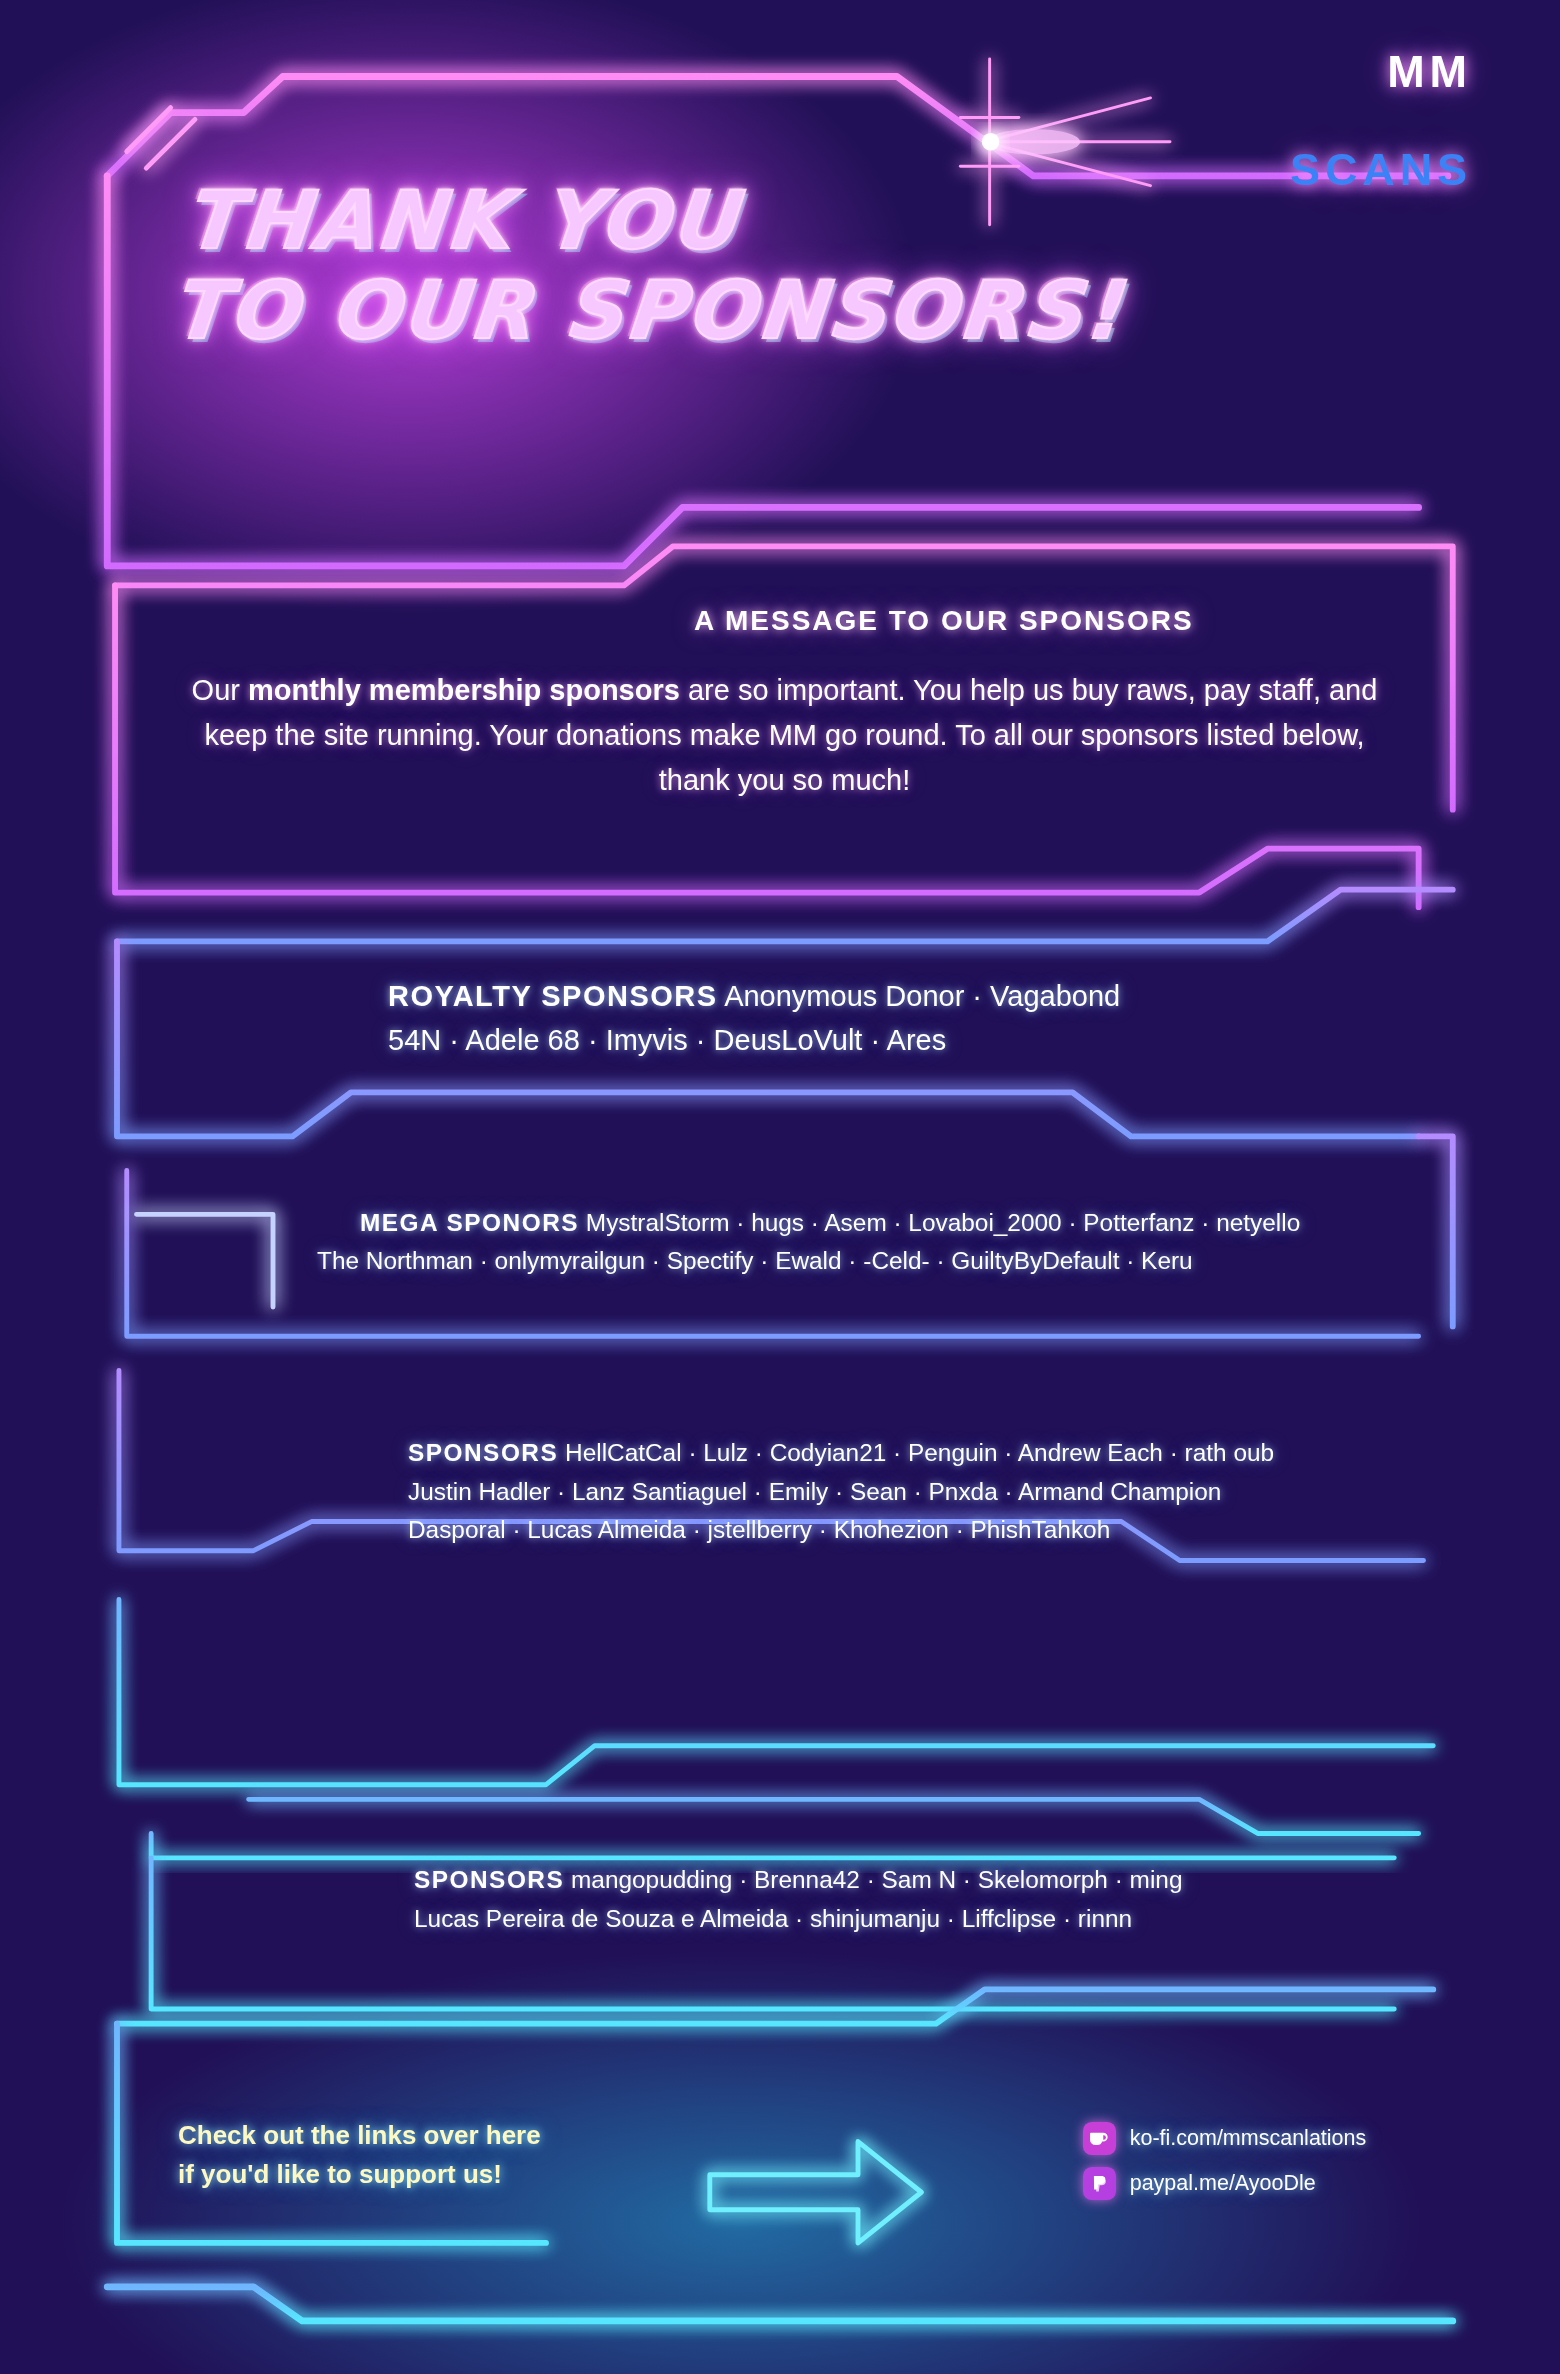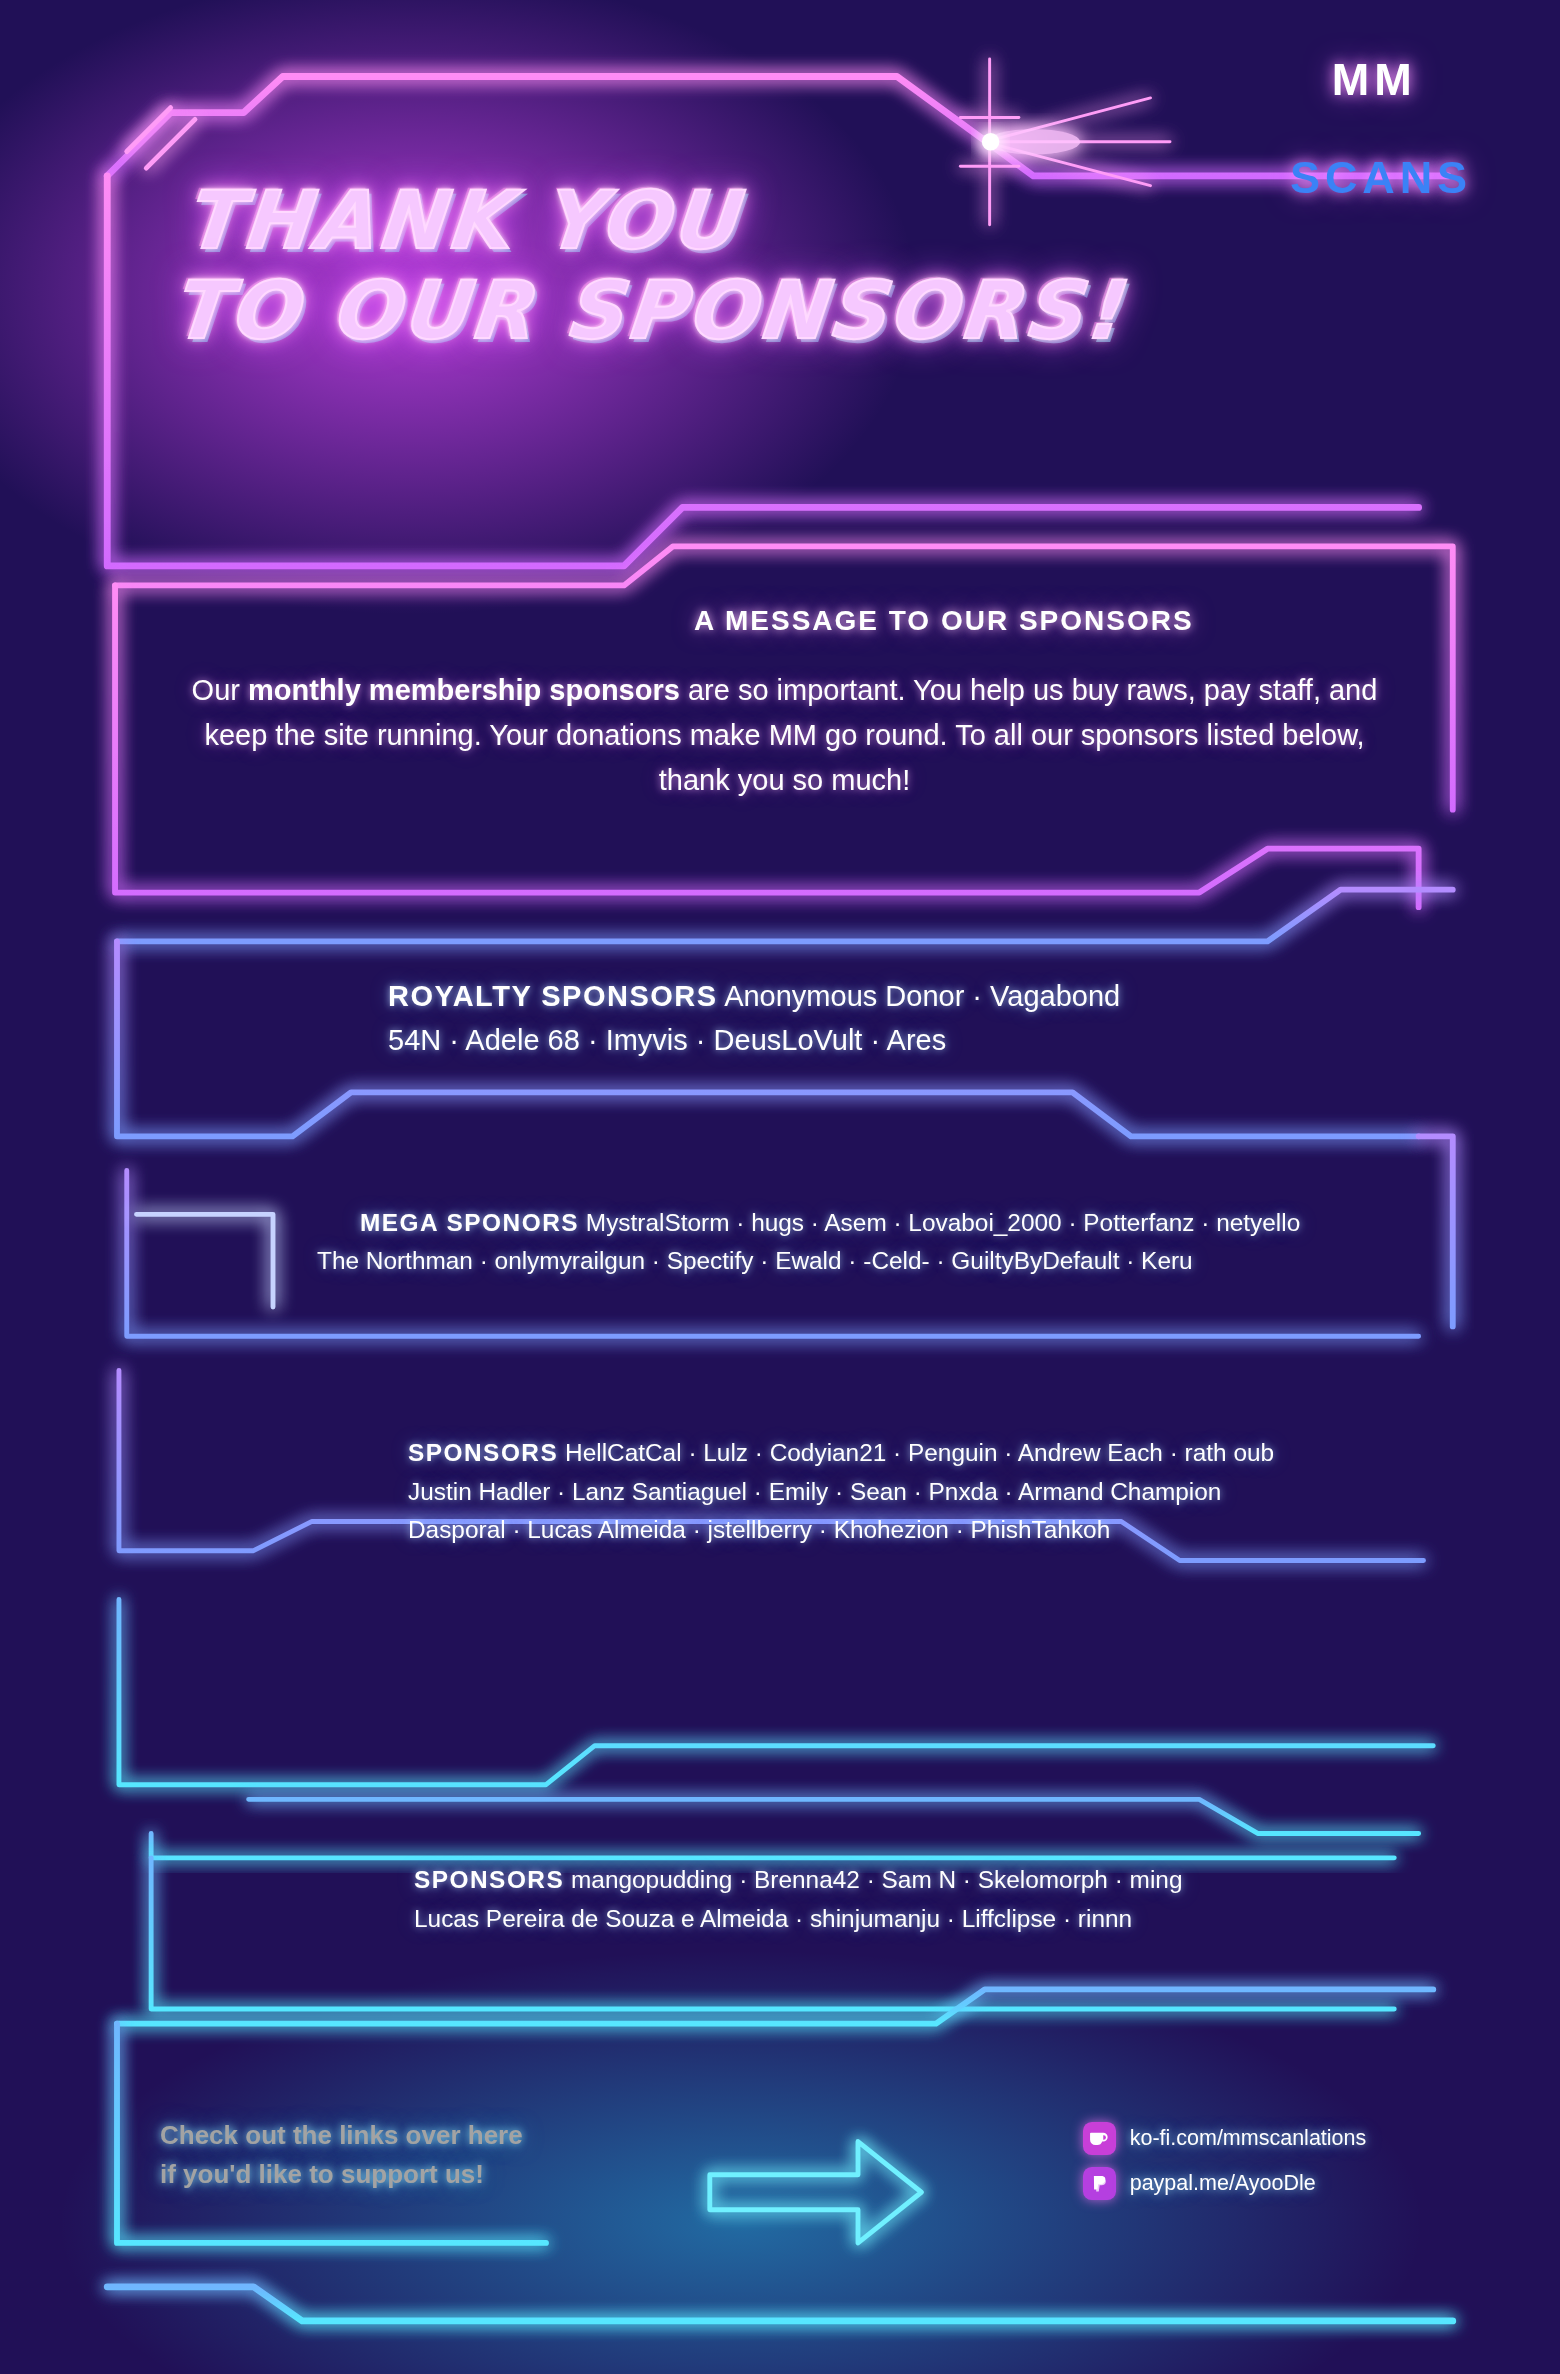--- a/index.html
+++ b/index.html
@@ -41,23 +41,22 @@
     left: 0; top: 0;
     width: 1560px;
     height: 2375px;
   }
 
   
   .logo-wrap {
     position: absolute;
     right: 88px;
     top: 49px;
-    text-align: center;
-    color: #ffffff;
-    margin-top: 8px;
+    text-align: right;
+    color: #ffffff;
   }
   .logo-mm {
     font-size: 45px;
     font-weight: bold;
     letter-spacing: 4.9px;
     color: #ffffff;
     text-shadow: 0 0 13.7px rgba(255,160,255,0.9), 0 0 29px rgba(220,90,255,0.6);
     line-height: 1.0;
   }
   .logo-scans {
@@ -173,27 +172,27 @@
     left: 414px;
     top: 1861px;
     width: 1024px;
     font-size: 24.4px;
     line-height: 1.58;
   }
   .t-spon-c .tier-label { font-size: 24.4px; }
 
   .footer-cta {
     position: absolute;
-    left: 160px;
+    left: 178px;
     top: 2116px;
     width: 527px;
     font-size: 26px;
     font-weight: bold;
     line-height: 1.5;
-    color: #a3a3a3;
+    color: #fef9c3;
     text-shadow: 0 0 8.8px rgba(150,240,255,0.9), 0 0 21.5px rgba(60,190,255,0.55);
   }
 
   .links {
     position: absolute;
     left: 1083px;
     top: 2116px;
     width: 410px;
     color: #ffffff;
     font-size: 21.5px;

